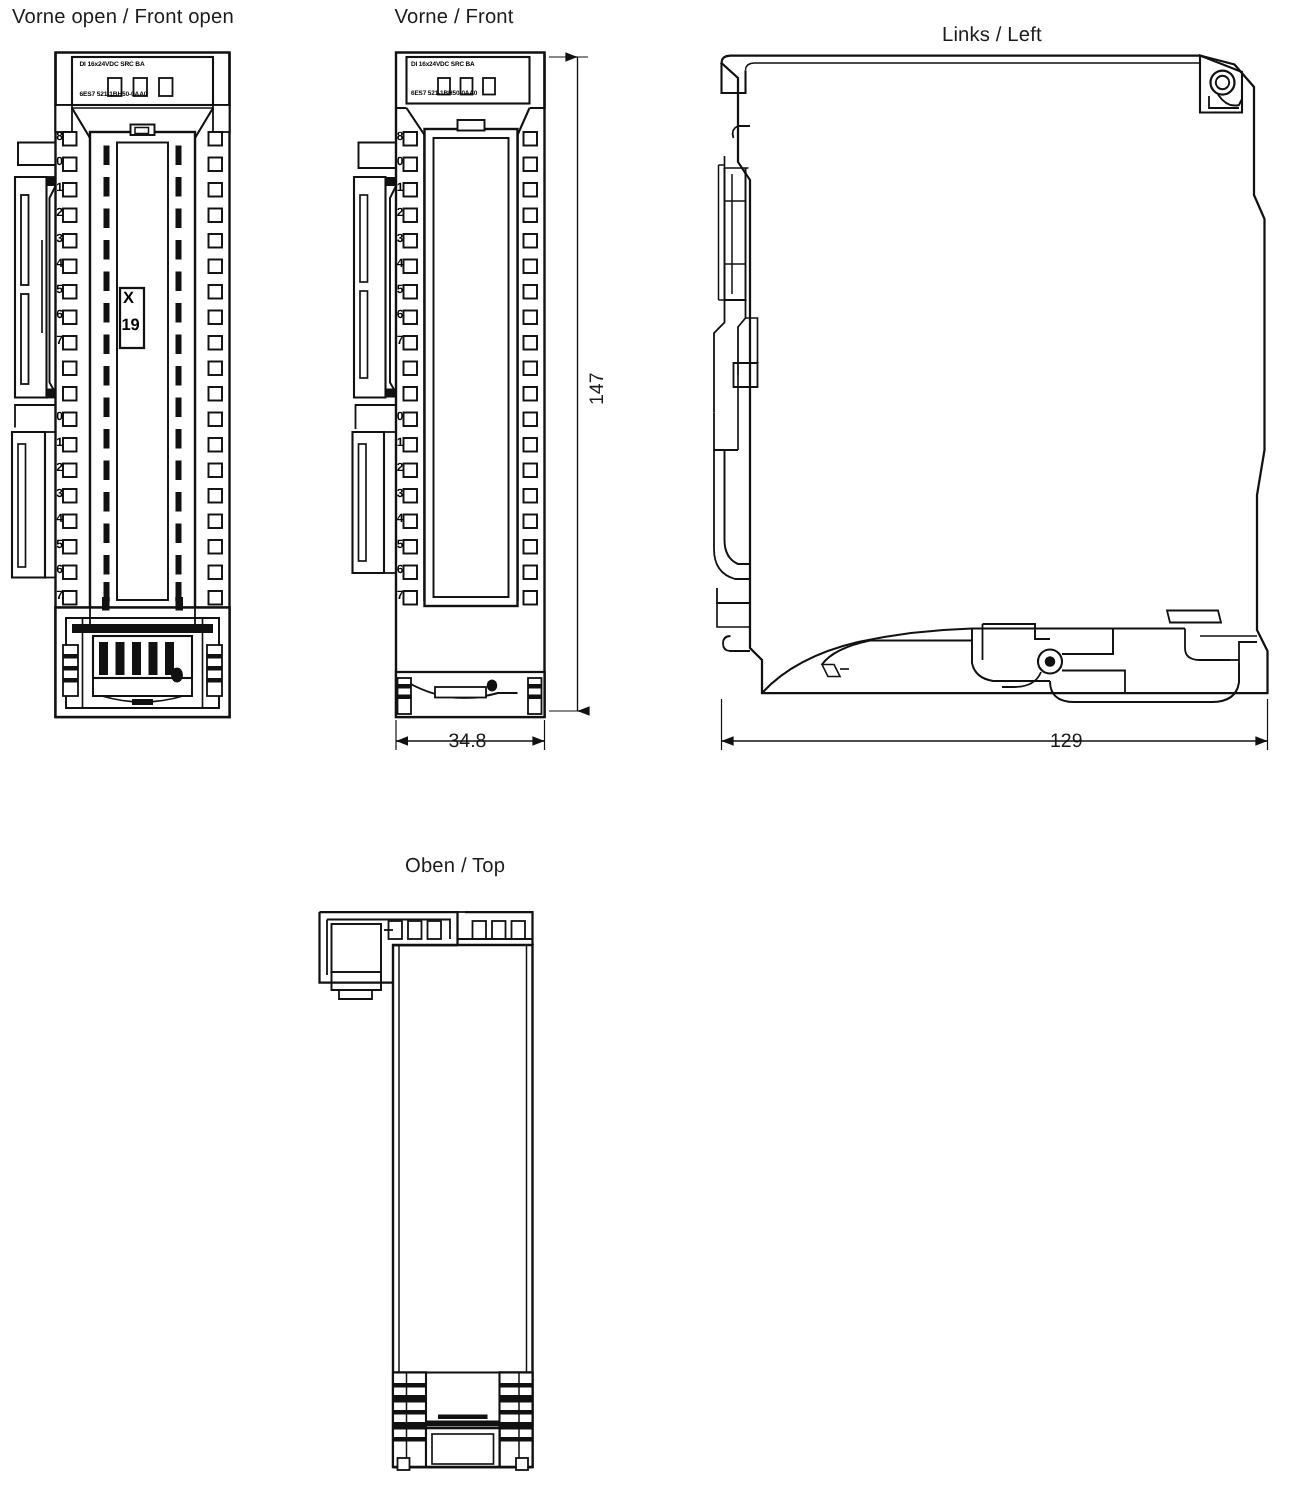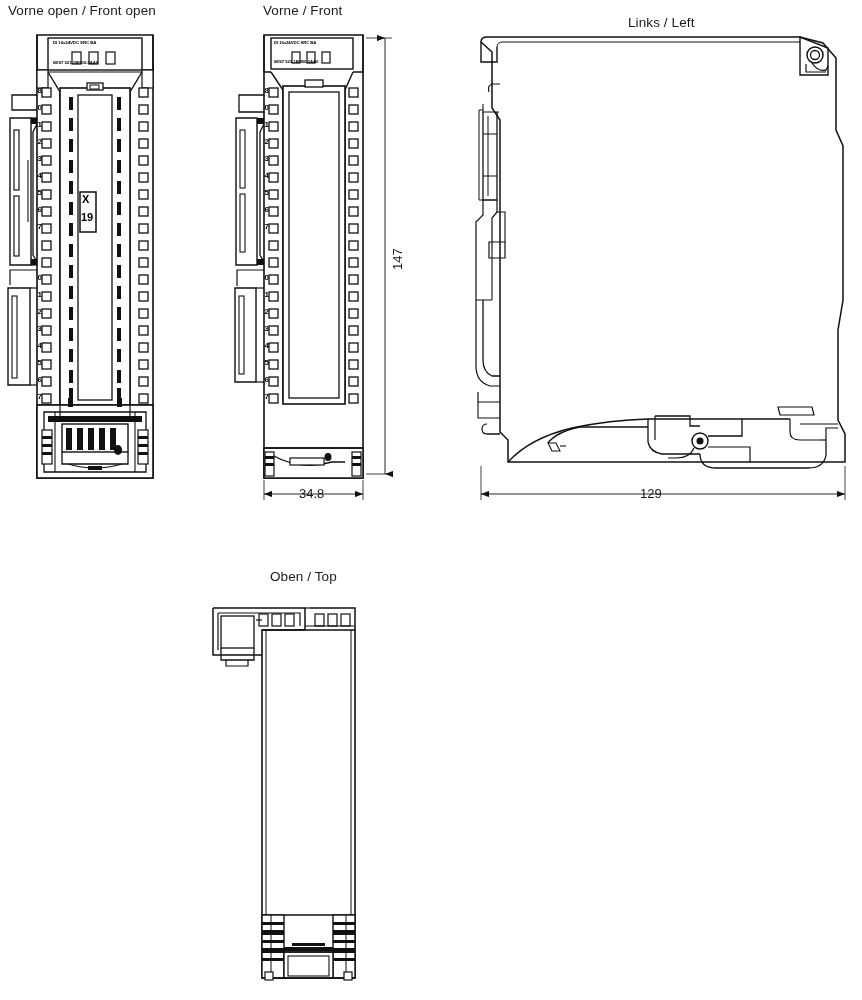--- a/index.html
+++ b/index.html
@@ -41,21 +41,21 @@
 </head>
 <body>
 
 <div class="view-title" style="left:8px;top:3px;">Vorne open / Front open</div>
 <div class="view-title" style="left:263px;top:3px;">Vorne / Front</div>
 <div class="view-title" style="left:628px;top:15px;">Links / Left</div>
 <div class="view-title" style="left:270px;top:569px;">Oben / Top</div>
 
 <div class="dim-text vert" style="left:390px;top:270px;">147</div>
 <div class="dim-text" style="left:299px;top:486px;">34.8</div>
-<div class="dim-text" style="left:640px;top:486px;">129</div>
+<div class="dim-text" style="left:700px;top:486px;">129</div>
 
 <div class="svg-layer">
 <svg width="862" height="1000" viewBox="0 0 862 1000" xmlns="http://www.w3.org/2000/svg">
   <defs>
     <marker id="arrH" markerWidth="9" markerHeight="7" refX="9" refY="3.5" orient="auto">
       <polygon points="0,0 9,3.5 0,7" fill="#111"></polygon>
     </marker>
     <marker id="arrHs" markerWidth="9" markerHeight="7" refX="0" refY="3.5" orient="auto">
       <polygon points="9,0 0,3.5 9,7" fill="#111"></polygon>
     </marker>

